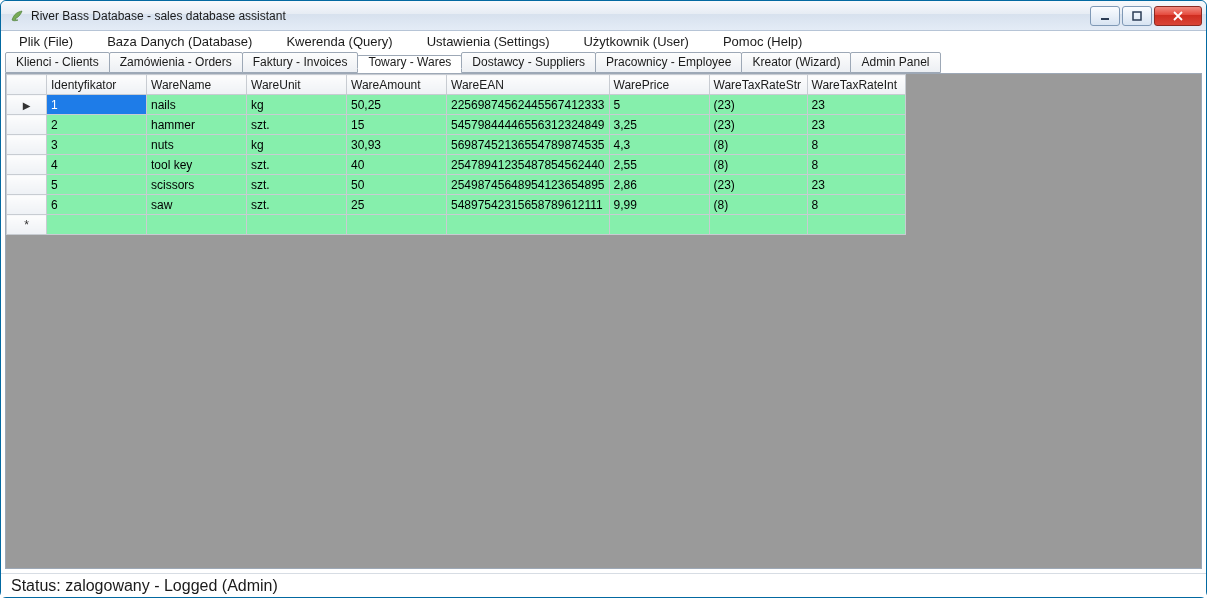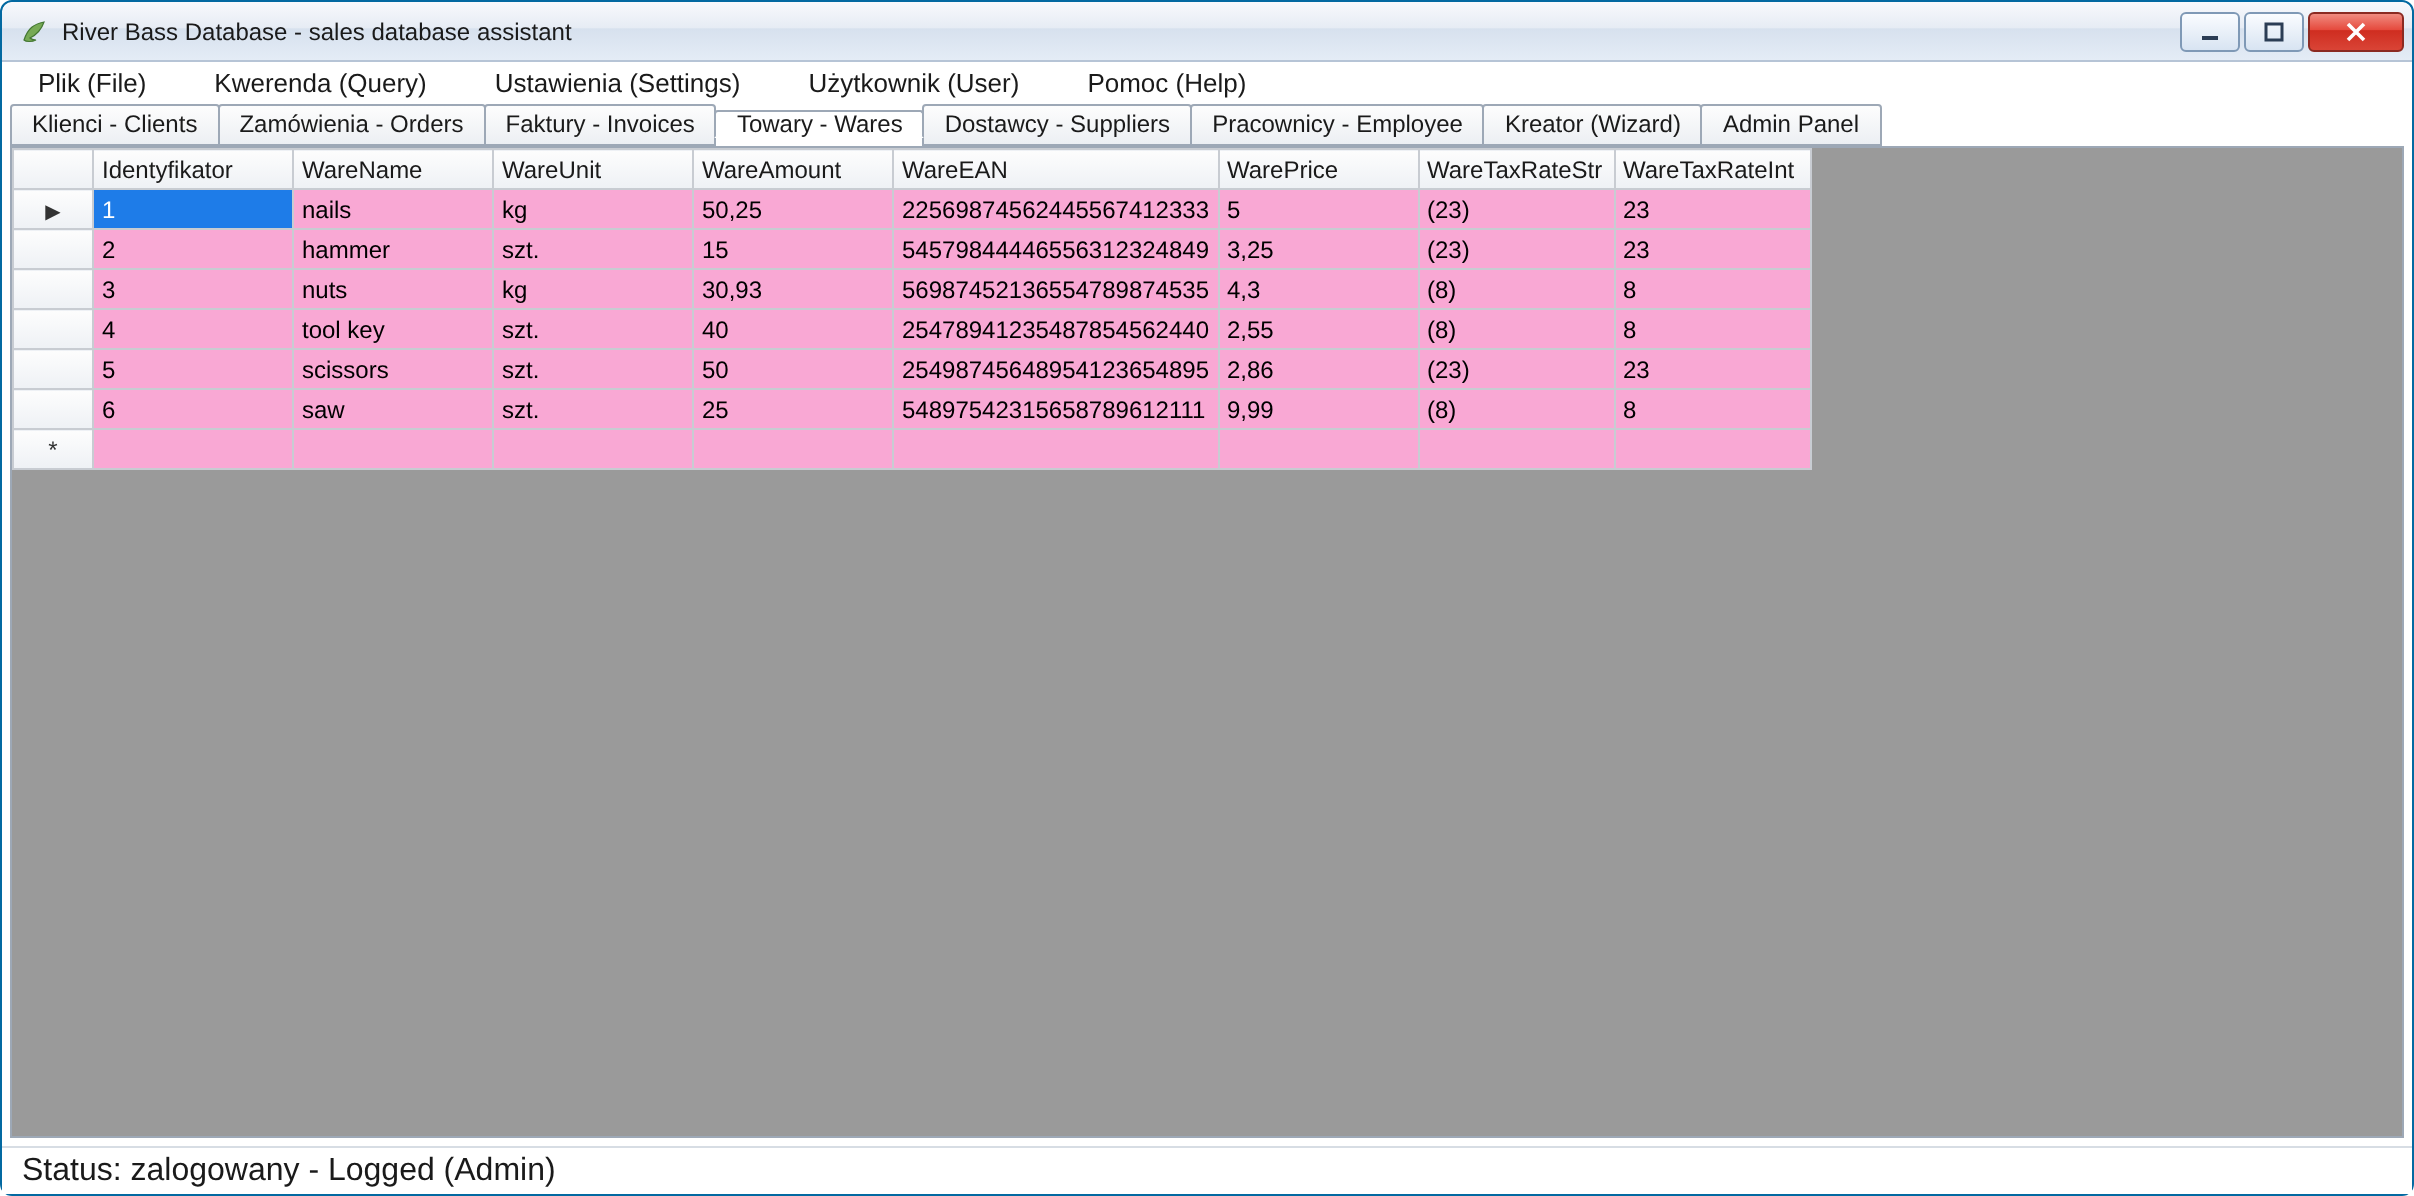--- a/index.html
+++ b/index.html
@@ -115,21 +115,21 @@
   }
   .grid-area {
     background: #9a9a9a;
     overflow: hidden;
     padding: 0;
   }
 
   
   .datagrid {
     border-collapse: collapse;
-    background: #f9a8d4;
+    background: #86efac;
     font-size: 12px;
     table-layout: fixed;
   }
   .datagrid th, .datagrid td {
     border: 1px solid #c8ccd2;
     padding: 2px 4px;
     text-align: left;
     height: 20px;
     overflow: hidden;
     white-space: nowrap;
@@ -201,20 +201,21 @@
       <div class="win-btn close">
         <svg width="12" height="10" viewBox="0 0 12 10">
             <path d="M2 1 L10 9 M10 1 L2 9" stroke="#fff" stroke-width="1.8"></path>
           </svg>
       </div>
     </div>
   </div>
 
   <div class="menubar">
     <span class="menu-item">Plik (File)</span>
+    <span class="menu-item">Baza Danych (Database)</span>
     <span class="menu-item">Kwerenda (Query)</span>
     <span class="menu-item">Ustawienia (Settings)</span>
     <span class="menu-item">Użytkownik (User)</span>
     <span class="menu-item">Pomoc (Help)</span>
   </div>
 
   <div class="tabstrip">
     <div class="tab">Klienci - Clients</div>
     <div class="tab">Zamówienia - Orders</div>
     <div class="tab">Faktury - Invoices</div>

